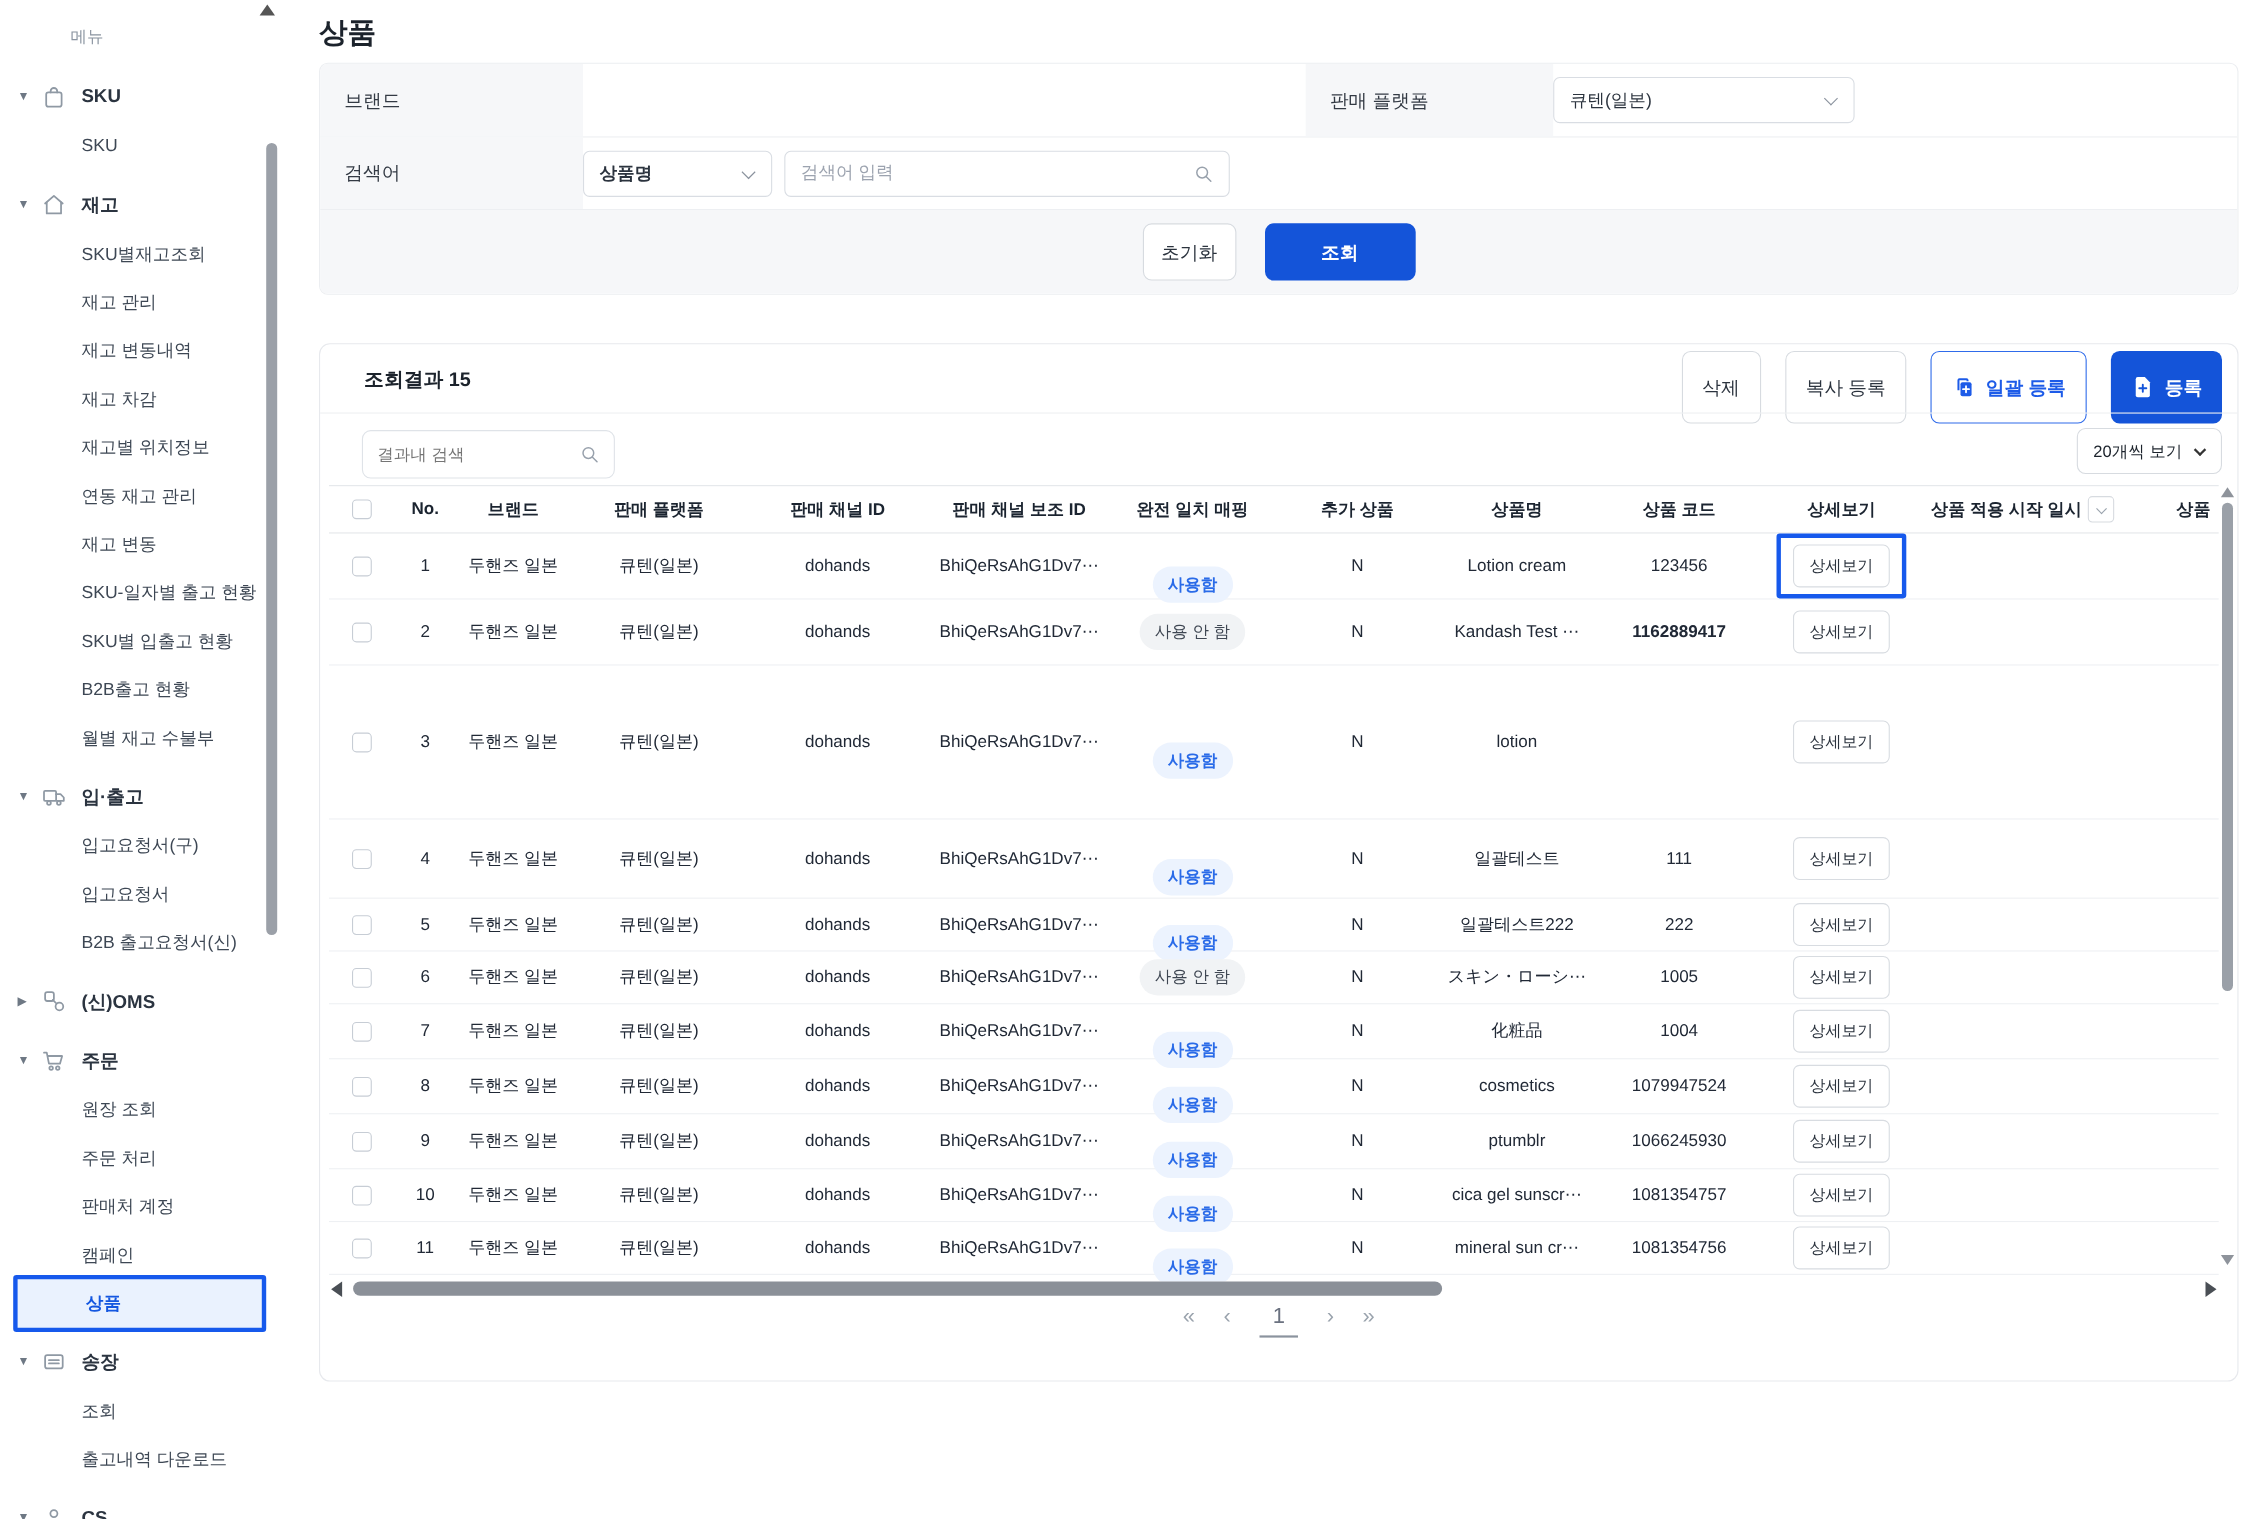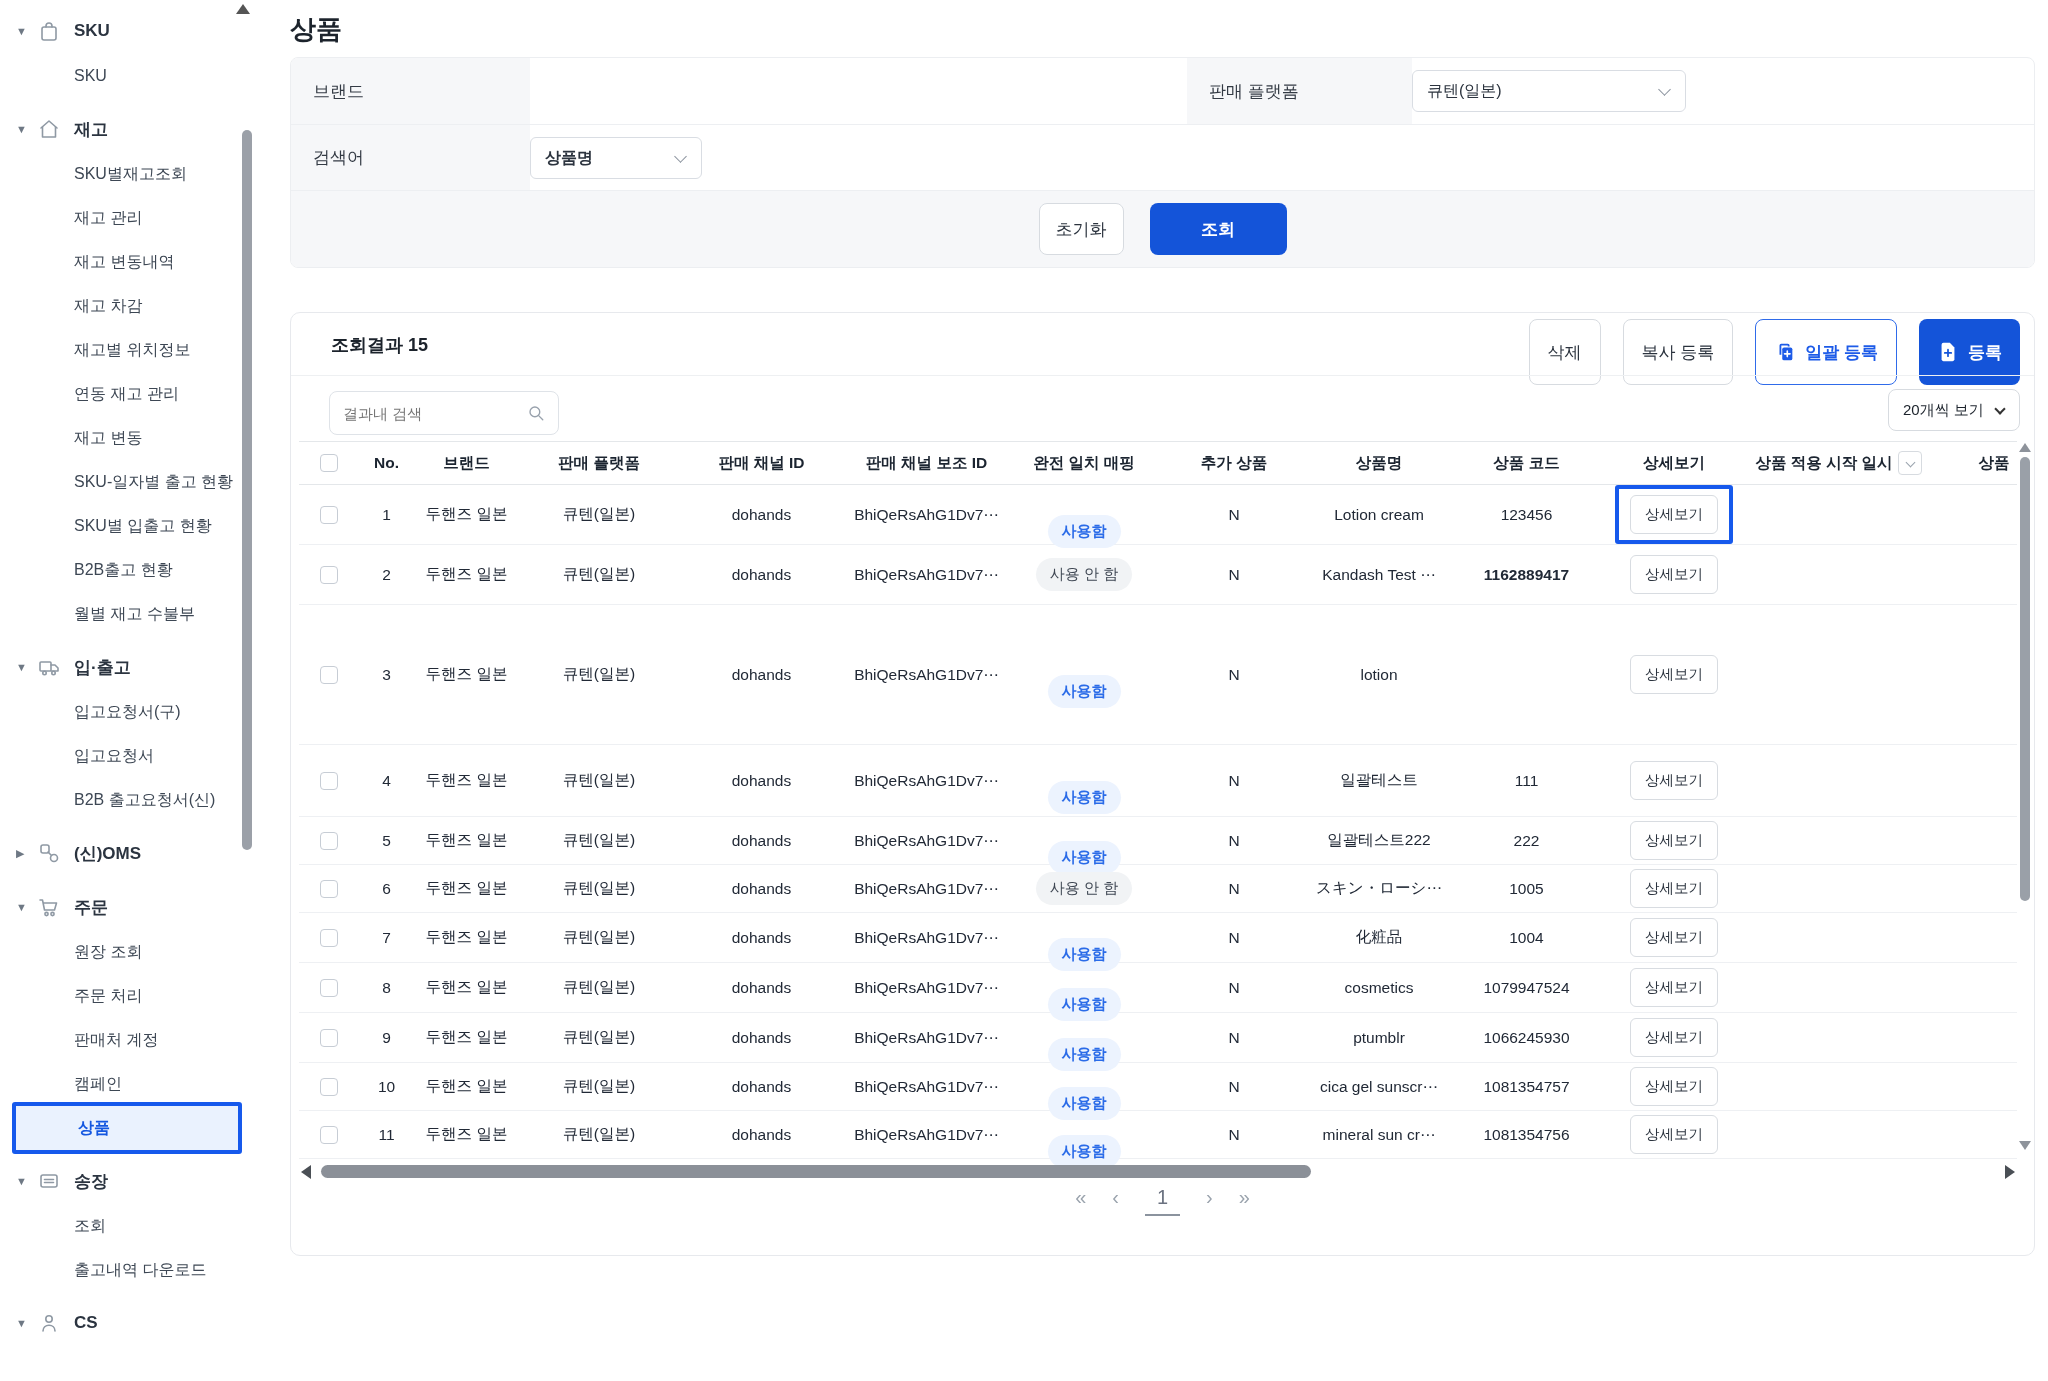--- a/index.html
+++ b/index.html
@@ -117,20 +117,21 @@
   
   .pagination{ position:absolute; left:0; right:0; top:874px; display:flex; justify-content:center;
         align-items:flex-start; gap:26px; font-size:20px; color:#9aa3ad;}
   .pg{ cursor:pointer; line-height:1;}
   .pg.current{ color:#6b7280; padding:0 12px 7px; border-bottom:2px solid #8b939e;}
 </style>
 </head>
 <body>
 
 <div class="sidebar">
+  <div class="menu-label">메뉴</div>
   <div id="sidebar-nav">
       <div class="side-group">
         <span class="tri">▼</span>
         <span class="gicon">
           <svg viewBox="0 0 24 24">
             <rect x="5" y="8" width="14" height="13" rx="2"></rect>
             <path d="M9 8V7a3 3 0 0 1 6 0v1"></path>
           </svg>
         </span>
         <span class="glabel">SKU</span>
@@ -239,20 +240,29 @@
           <span class="chev"></span>
       </div>
     </div>
     <div class="fp-row2">
       <div class="fp-label" style="left:0;width:239px;">검색어</div>
       <div class="ctl" style="left:239px;width:172px;">
         <span style="font-weight:600;">상품명</span>
         <span class="spacer"></span>
           <span class="chev"></span>
       </div>
+      <div class="ctl" style="left:422px;width:405px;cursor:text;">
+        <input value="" placeholder="검색어 입력" style="">
+        <span class="mag">
+          <svg viewBox="0 0 24 24">
+              <circle cx="10.5" cy="10.5" r="6.5"></circle>
+              <line x1="15.5" y1="15.5" x2="21" y2="21"></line>
+            </svg>
+        </span>
+      </div>
     </div>
     <div class="fp-row3">
       <button class="btn-reset">초기화</button>
       <button class="btn-search">조회</button>
     </div>
   </div>
 
   <div class="card">
     <div class="count">조회결과 15</div>
 

